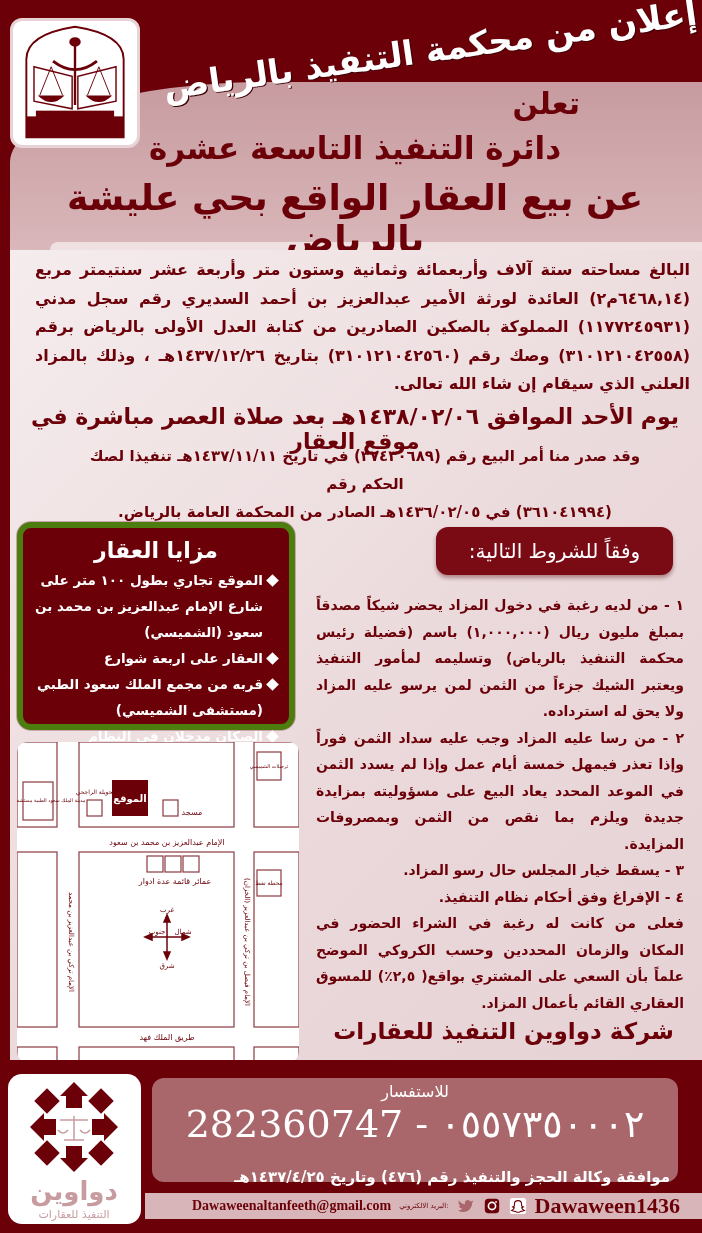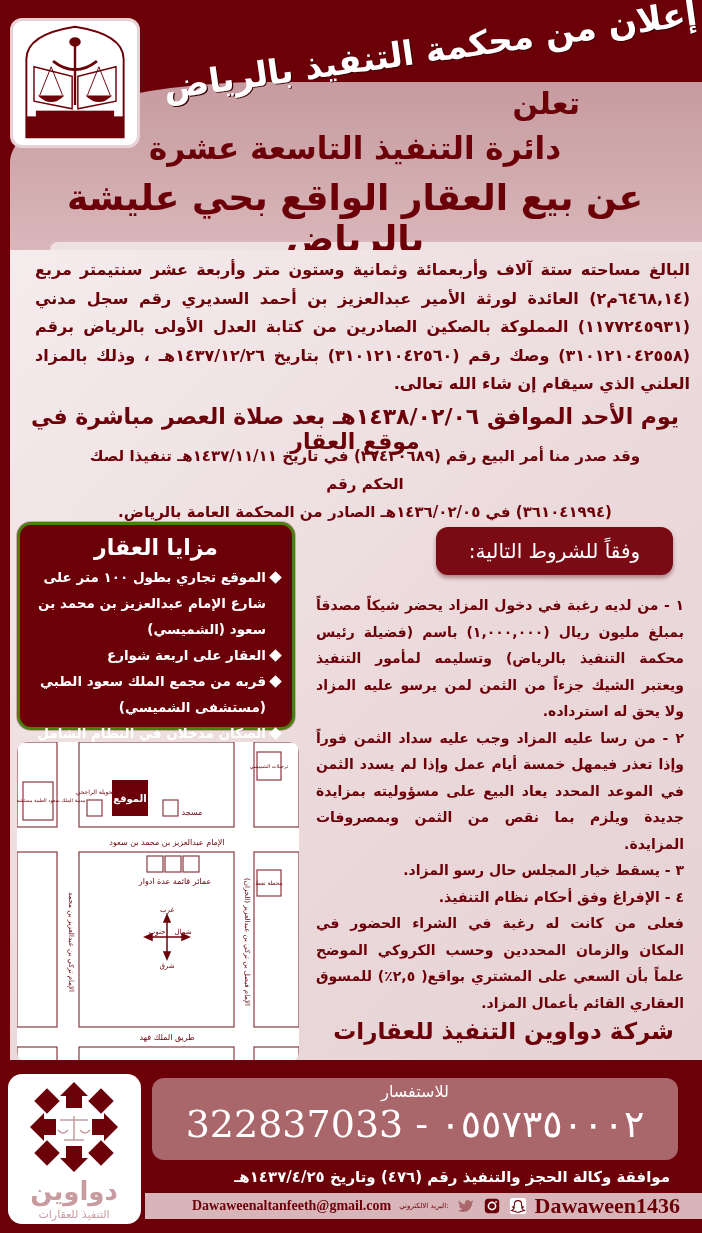--- a/index.html
+++ b/index.html
@@ -35,21 +35,21 @@
     background: linear-gradient(135deg, #f5eced 0%, #ead8da 60%, #e6d2d4 100%); }
   .intro { position: absolute; right: 12px; top: 6px; width: 655px; font-size: 16px; font-weight: bold;
     line-height: 28.5px; text-align: justify; text-align-last: right; color: #6b0009; }
   .auction-date { position: absolute; left: 10px; top: 154px; width: 670px; text-align: center;
     font-size: 22px; font-weight: bold; color: #6b0009; }
   .order-text { position: absolute; left: 60px; top: 192px; width: 590px; text-align: center;
     font-size: 15px; font-weight: bold; line-height: 28px; color: #6b0009; }
 
   
   .features { position: absolute; left: 17px; top: 522px; width: 278px; height: 208px;
-    background: #6b0009; border-radius: 14px; border: 3px solid #4d7c0f; box-shadow: 0 0 0 1px #c9a7aa;
+    background: #6b0009; border-radius: 14px; border: 6px solid #4d7c0f; box-shadow: 0 0 0 1px #c9a7aa;
     padding: 10px 12px; color: #fff; }
   .features h3 { font-size: 22px; font-weight: bold; text-align: center; letter-spacing: 6px; margin-bottom: 4px; }
   .features ul { list-style: none; text-align: right; }
   .features li { font-size: 13.5px; font-weight: bold; line-height: 26px; position: relative; padding-right: 14px; }
   .features li .diamond { position: absolute; right: 0; top: 9px; width: 9px; height: 9px;
     background: #fff; transform: rotate(45deg); }
 
   
   .map { position: absolute; left: 17px; top: 742px; width: 282px; height: 320px; background: #fff;
     border-radius: 10px; overflow: hidden; }
@@ -63,21 +63,21 @@
     font-weight: bold; line-height: 26.5px; color: #6b0009; text-align: justify; }
   .conditions p { margin: 0; }
   .company { position: absolute; right: 28px; top: 1018px; width: 360px; text-align: right;
     font-size: 23px; font-weight: bold; color: #6b0009; }
 
   
   .footer { position: absolute; left: 0; top: 1060px; width: 702px; height: 173px; background: #6b0009; }
   .logo-dawaween { position: absolute; left: 8px; top: 14px; width: 133px; height: 150px; background: #fff;
     border-radius: 14px; overflow: hidden; }
   .logo-dawaween svg { width: 100%; height: 100%; }
-  .contact-box { position: absolute; left: 152px; top: 18px; width: 526px; height: 82px;
+  .contact-box { position: absolute; left: 152px; top: 18px; width: 526px; height: 104px;
     background: #a9676c; border-radius: 12px; color: #fff; text-align: center; }
   .contact-label { font-size: 16px; margin-top: 4px; }
   .contact-phones { font-size: 38px; letter-spacing: 3px; line-height: 46px; font-family: "DejaVu Serif", serif; direction: rtl; }
   .approval { position: absolute; left: 160px; top: 108px; width: 510px; text-align: right; color: #fff;
     font-size: 15px; font-weight: bold; }
   .social-bar { position: absolute; left: 145px; top: 133px; width: 557px; height: 26px; background: #d7b5b8;
     display: flex; align-items: center; justify-content: flex-end; padding: 0 22px; gap: 8px; direction: ltr; }
   .email { font-family: "Liberation Serif", serif; font-weight: bold; font-size: 14px; color: #6b0009; margin-left: 24px; }
   .email-label { font-size: 7px; color: #6b0009; }
   .soc-icon { width: 18px; height: 18px; display: inline-flex; align-items: center; justify-content: center; }
@@ -218,21 +218,21 @@
           <path d="M72 56 Q77 62 82 56"></path>
           <line x1="56" y1="66" x2="76" y2="66"></line>
         </g>
         <text x="66" y="126" font-size="26" font-weight="bold" fill="#c79b9f" text-anchor="middle">دواوين</text>
         <text x="66" y="144" font-size="11" fill="#c79b9f" text-anchor="middle">التنفيذ للعقارات</text>
       </svg>
     </div>
 
     <div class="contact-box">
       <div class="contact-label">للاستفسار</div>
-      <div class="contact-phones">٠٥٥٧٣٥٠٠٠٢ - 322837033</div>
+      <div class="contact-phones">٠٥٥٧٣٥٠٠٠٢ - 282360747</div>
     </div>
 
     <div class="approval">موافقة وكالة الحجز والتنفيذ رقم (٤٧٦) وتاريخ ١٤٣٧/٤/٢٥هـ</div>
 
     <div class="social-bar">
       <span class="email">Dawaweenaltanfeeth@gmail.com</span>
       <span class="email-label">البريد الالكتروني:</span>
       <span class="soc-icon">
         <svg viewBox="0 0 20 20" width="18" height="18">
             <path d="M18 4 Q16 5 15 5 Q13 2 10 4 Q8 6 9 8 Q5 8 2 4 Q1 8 4 10 Q3 10 2 10 Q3 13 6 13 Q4 15 1 15 Q8 19 14 14 Q17 10 17 6 Q18 5 18 4 Z" fill="#a9676c"></path>

